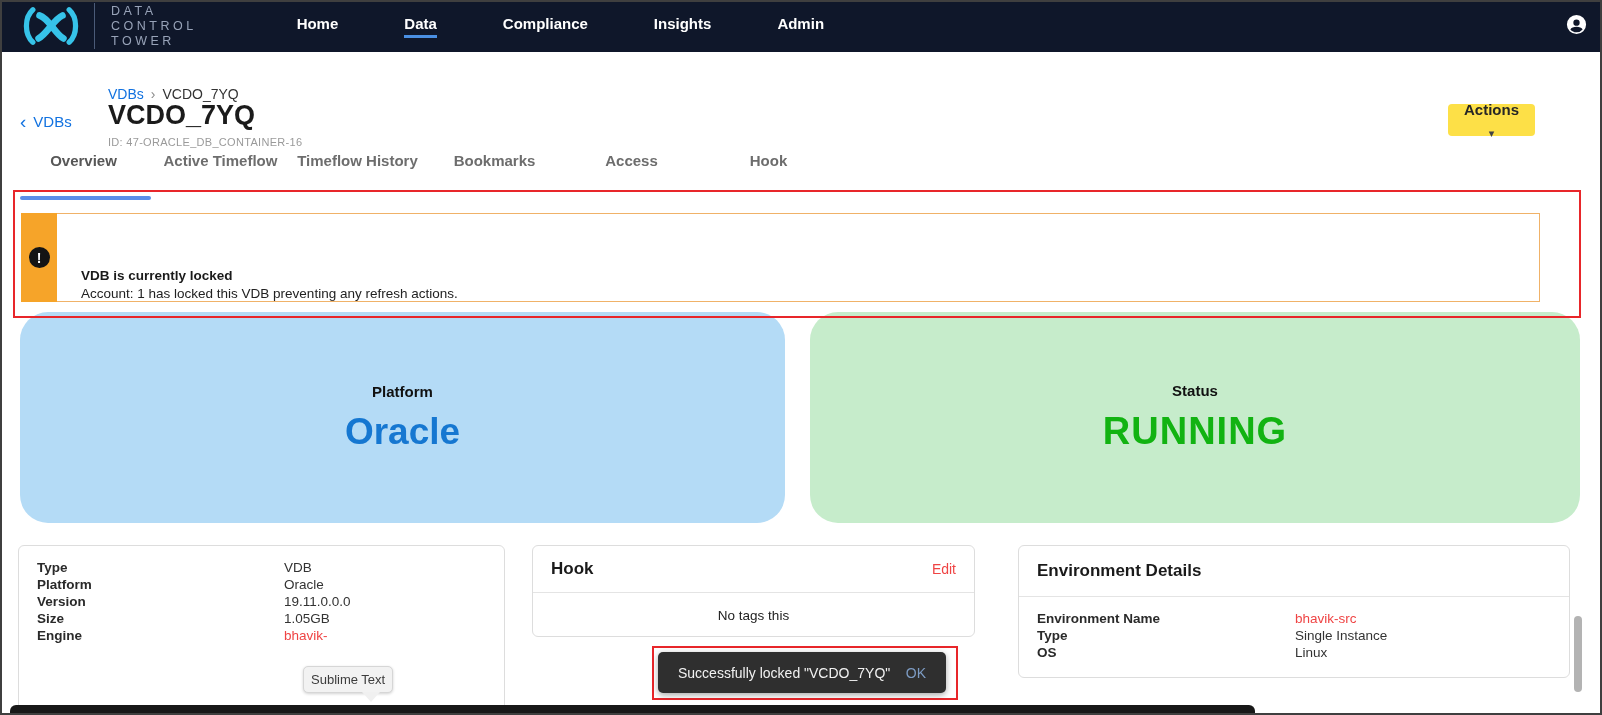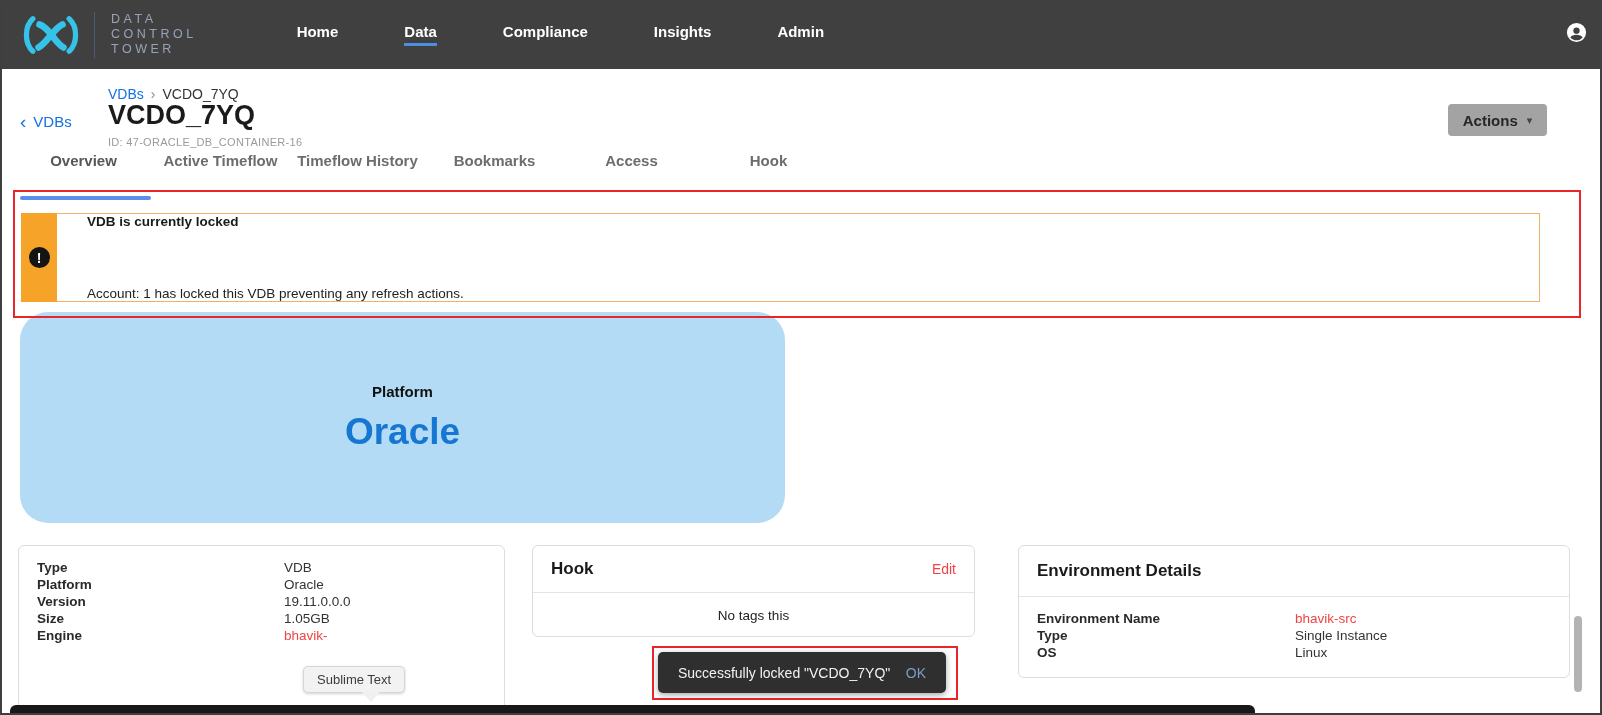--- a/index.html
+++ b/index.html
@@ -2,56 +2,56 @@
 <html><head>
 <meta charset="utf-8">
 <style>
   * { margin:0; padding:0; box-sizing:border-box; }
   html,body { background:#ffffff; }
   body { font-family:"Liberation Sans","DejaVu Sans",sans-serif; }
   .page { position:relative; width:1602px; height:715px; background:#fff; overflow:hidden; }
   .frame { position:absolute; inset:0; border:2px solid #3f3f3f; z-index:40; pointer-events:none; }
 
   
-  .navbar { position:absolute; left:0; top:0; width:100%; height:69px; background:#404040; display:flex; align-items:center; z-index:2; }
+  .navbar { position:absolute; left:0; top:0; width:100%; height:52px; background:#0f172a; display:flex; align-items:center; z-index:2; }
   .logo-mark { margin-left:20px; display:flex; align-items:center; }
   .brand-divider { width:1px; height:46px; background:#4b5b78; margin:0 16px 0 12px; }
   .brand-text { color:#98a3b8; font-size:12.5px; letter-spacing:3.5px; line-height:15px; font-weight:500; }
   .main-nav { display:flex; align-items:center; margin-left:68px; gap:34px; }
   .main-nav a { color:#fff; font-size:15px; font-weight:bold; text-decoration:none; padding-bottom:3px; border-bottom:3px solid transparent;margin-left:32px; }
   .main-nav a.active { border-bottom-color:#4a8fe2; }
   .nav-right { margin-left:auto; margin-right:14px; display:flex; align-items:center; }
 
   
   .back-link { position:absolute; left:20px; top:113px; color:#1272e0; font-size:15px; text-decoration:none; z-index:2; display:flex; gap:7px; align-items:center; }
   .back-link .chev { font-size:19px; line-height:15px; }
   .breadcrumb { position:absolute; left:108px; top:86px; font-size:14px; color:#333; }
   .breadcrumb a { color:#1272e0; text-decoration:none; }
   .breadcrumb .sep { color:#8a8a8a; margin:0 7px; }
   .page-title { position:absolute; left:108px; top:100px; font-size:27px; font-weight:bold; color:#1b1b1b; }
   .id-text { position:absolute; left:108px; top:136px; font-size:11px; color:#9a9a9a; letter-spacing:.3px; }
-  .actions-btn { position:absolute; left:1448px; top:104px; width:99px; height:32px; background:#a3a3a3; border:none; border-radius:4px; font-family:inherit; font-size:15px; font-weight:bold; color:#262626; display:flex; align-items:center; justify-content:center; gap:9px; cursor:pointer; }
+  .actions-btn { position:absolute; left:1448px; top:104px; width:87px; height:32px; background:#fde047; border:none; border-radius:4px; font-family:inherit; font-size:15px; font-weight:bold; color:#262626; display:flex; align-items:center; justify-content:center; gap:9px; cursor:pointer;flex-direction:column; }
   .actions-btn .caret { font-size:11px; color:#444; }
 
   
   .tabs { position:absolute; left:15px; top:152px; display:flex; z-index:2; }
   .tab { width:137px; text-align:center; font-size:15px; font-weight:bold; color:#6d6d6d; cursor:pointer; }
   .tab.active { color:#575757; }
   .tab-underline { position:absolute; left:20px; top:196px; width:131px; height:4px; background:#5b8ee8; border-radius:2px; z-index:6; }
 
   
   .annot { position:absolute; border:2px solid #e8262a; z-index:5; pointer-events:none; }
   .annot-alert { left:13px; top:190px; width:1568px; height:128px; }
   .annot-toast { left:652px; top:646px; width:306px; height:54px; }
 
   
   .alert { position:absolute; left:21px; top:213px; width:1519px; height:89px; display:flex; border:1px solid #f0b268; background:#fff; z-index:3; }
   .alert-accent { width:36px; background:#f6a429; margin:-1px 0 -1px -1px; display:flex; align-items:center; justify-content:center; flex:0 0 36px; }
   .alert-glyph { width:21px; height:21px; border-radius:50%; background:#141414; color:#fff; font-size:14px; font-weight:bold; display:flex; align-items:center; justify-content:center; }
-  .alert-body { display:flex; flex-direction:column; justify-content:space-between; padding-left:30px; gap:3px; }
+  .alert-body { display:flex; flex-direction:column; justify-content:flex-end; padding-left:24px; gap:3px; }
   .alert-title { font-size:13.5px; font-weight:bold; color:#1a1a1a; }
   .alert-msg { font-size:13.5px; color:#222; }
 
   
   .metric { position:absolute; top:312px; height:211px; border-radius:28px; display:flex; flex-direction:column; align-items:center; justify-content:center; gap:11px; z-index:1; }
   .metric-platform { left:20px; width:765px; background:#b4dbf6; }
   .metric-status { left:810px; width:770px; background:#c6eccb; }
   .metric-label { font-size:15px; font-weight:bold; color:#111; }
   .metric-platform .metric-value { font-size:37px; font-weight:bold; color:#1577d1; }
   .metric-status .metric-value { font-size:38px; font-weight:bold; color:#12b312; letter-spacing:1px; }
@@ -72,21 +72,21 @@
   .env-card .kv-label { width:258px; flex:0 0 258px; }
   .link { color:#ef4444; text-decoration:none; cursor:pointer;text-align:center; }
   .edit-link { font-size:14px; }
 
   
   .toast { position:absolute; left:658px; top:652px; width:288px; height:41px; background:#2f2f2f; border-radius:5px; display:flex; align-items:center; padding:0 20px; z-index:6; box-shadow:0 2px 6px rgba(0,0,0,.35); }
   .toast-msg { color:#f2f2f2; font-size:14px; }
   .toast-ok { margin-left:auto; background:none; border:none; color:#7d9cc4; font-family:inherit; font-size:14px; font-weight:normal; cursor:pointer; }
 
   
-  .dock-tooltip { position:absolute; left:303px; top:666px; height:27px; padding:0 13px; background:#f2f2f2; border:1px solid #d6d6d6; border-radius:5px; display:flex; align-items:center; font-size:13px; color:#3c3c3c; z-index:7; box-shadow:0 1px 3px rgba(0,0,0,.18); }
+  .dock-tooltip { position:absolute; left:303px; top:666px; height:27px; padding:0 7px; background:#f2f2f2; border:1px solid #d6d6d6; border-radius:5px; display:flex; align-items:center; font-size:13px; color:#3c3c3c; z-index:7; box-shadow:0 1px 3px rgba(0,0,0,.18); }
   .dock-tooltip-pointer { position:absolute; left:362px; top:692px; width:0; height:0; border-left:9px solid transparent; border-right:9px solid transparent; border-top:10px solid #f0f0f0; z-index:7; }
   .dock-edge { position:absolute; left:10px; top:705px; width:1245px; height:10px; background:#181818; border-radius:6px 6px 0 0; z-index:8; }
   .scroll-thumb { position:absolute; left:1574px; top:616px; width:8px; height:76px; background:#b3b3b3; border-radius:4px; z-index:9; }
 </style>
 </head>
 <body>
 
 <div class="page">
 
   <div class="navbar">
@@ -153,20 +153,24 @@
     <div class="alert-body">
       <div class="alert-title">VDB is currently locked</div>
       <div class="alert-msg">Account: 1 has locked this VDB preventing any refresh actions.</div>
     </div>
   </div>
 
   <div class="metric metric-platform">
     <div class="metric-label">Platform</div>
     <div class="metric-value">Oracle</div>
   </div>
+  <div class="metric metric-status">
+    <div class="metric-label">Status</div>
+    <div class="metric-value">RUNNING</div>
+  </div>
 
   <div class="card details-card">
     <div class="card-body">
       <div class="kv-row">
         <span class="kv-label">Type</span>
         <span class="kv-value">VDB</span>
       </div>
       <div class="kv-row">
         <span class="kv-label">Platform</span>
         <span class="kv-value">Oracle</span>

